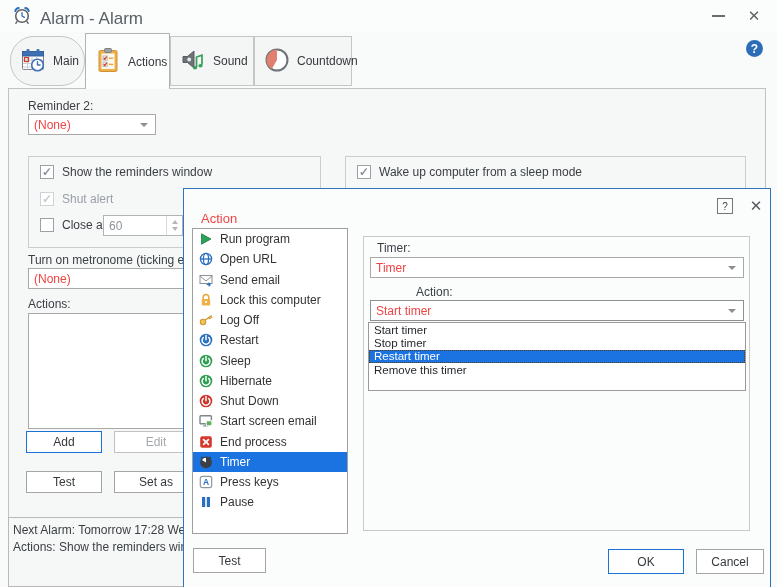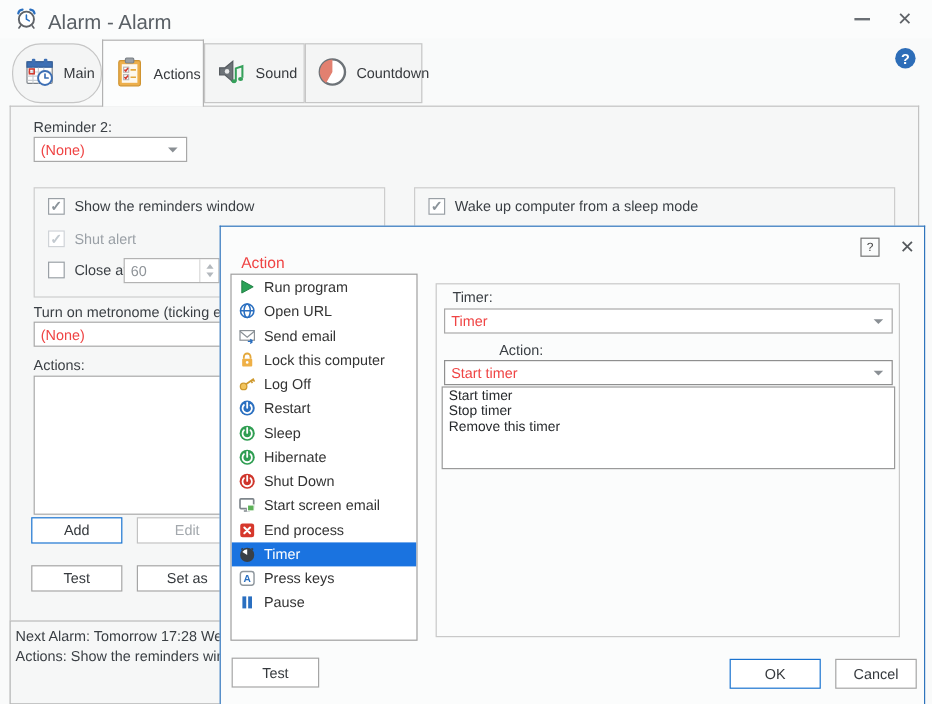--- a/index.html
+++ b/index.html
@@ -375,19 +375,20 @@
   </div>
   <div class="abs dlg-field-label" style="left:193px; top:96px;margin-left:39px;">Action:</div>
   <div class="abs combo" style="left:186px; top:111px; width:374px; border-color:#8f8f8f;">
     <span class="combo-text">Start timer</span>
     <span class="combo-arrow"></span>
   </div>
 
   <div class="abs popup" id="action-dropdown">
       <div class="popup-row">Start timer</div>
       <div class="popup-row">Stop timer</div>
+      <div class="popup-row hl">Restart timer</div>
       <div class="popup-row">Remove this timer</div>
     </div>
 
   <div class="abs btn dlg-btn" style="left:9px; top:359px; width:73px;">Test</div>
   <div class="abs btn dlg-btn default" style="left:424px; top:360px; width:76px;">OK</div>
   <div class="abs btn dlg-btn" style="left:512px; top:360px; width:68px;">Cancel</div>
 </div>
 
 </body></html>

